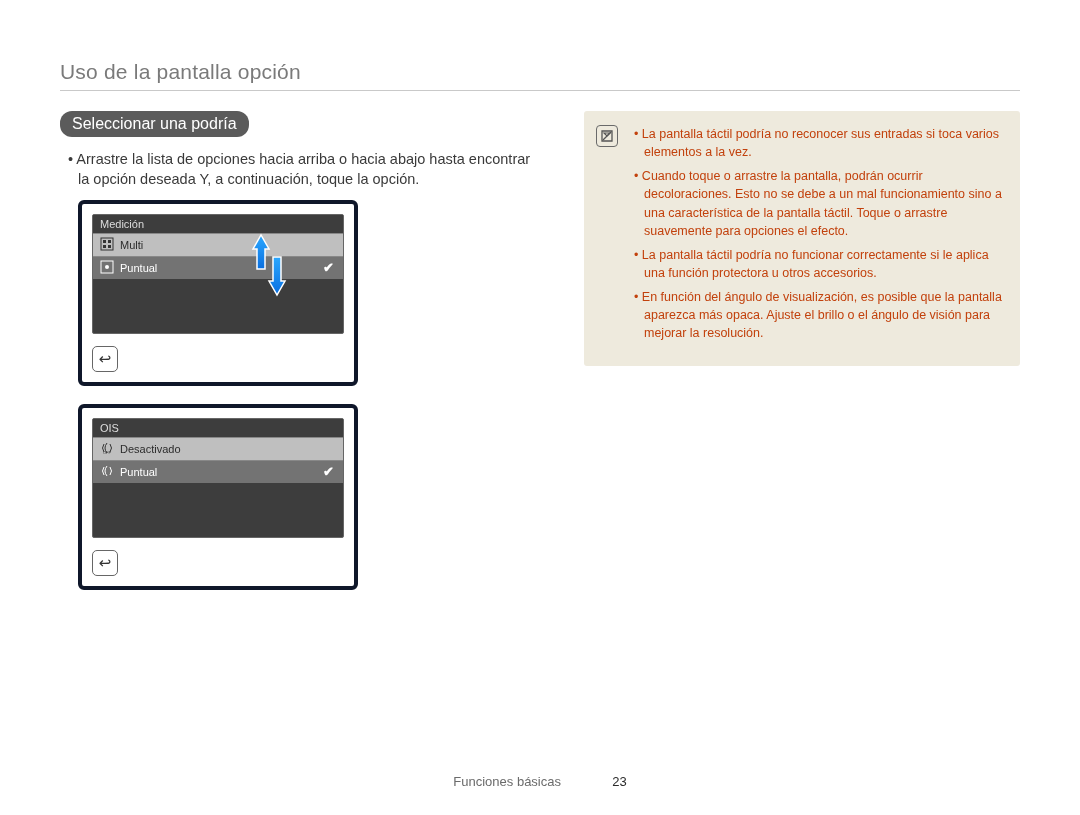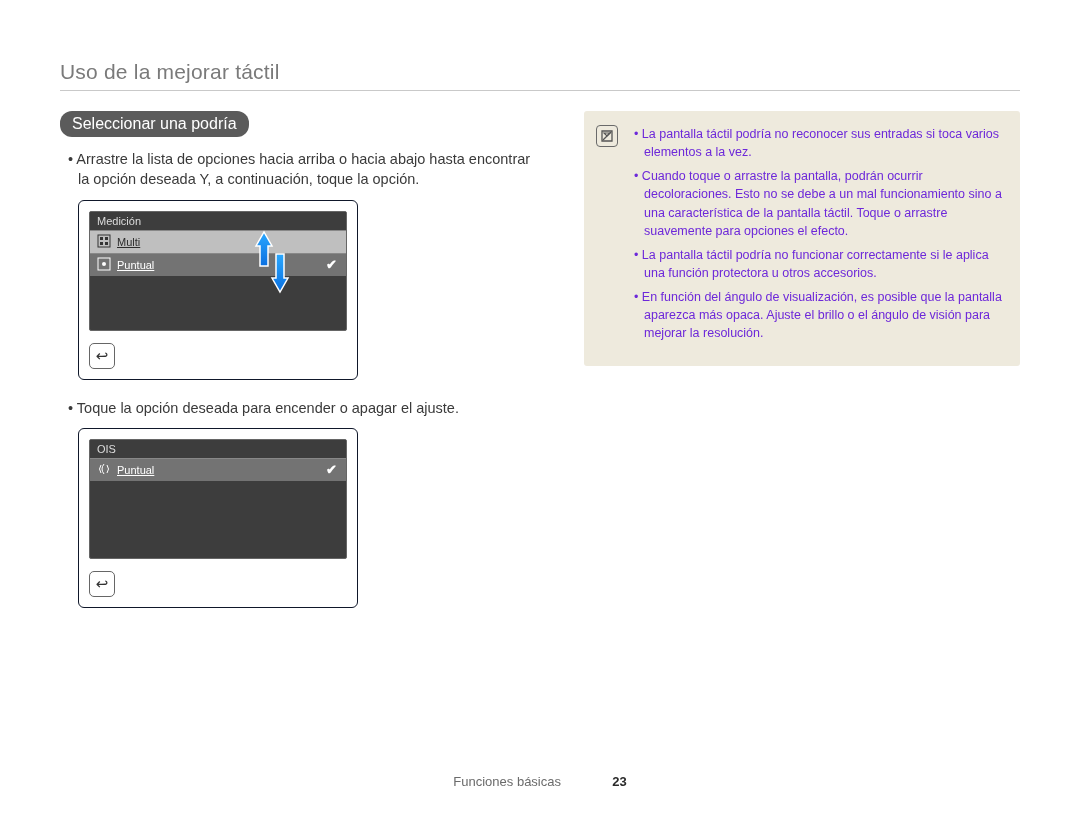--- a/index.html
+++ b/index.html
@@ -47,21 +47,21 @@
     font-size: 14.5px;
     line-height: 1.4;
     margin: 0 16px 10px 18px;
     text-indent: -10px;
     color: #3a3a3a;
   }
   .bullet::before { content: "•  "; }
 
   
   .screen-frame {
-    border: 1px solid #0f172a;
+    border: 4px solid #0f172a;
     border-radius: 6px;
     padding: 10px;
     width: 280px;
     margin: 4px 0 18px 18px;
     position: relative;
   }
   .screen {
     background: #3d3d3d;
     border: 1px solid #666;
     border-radius: 2px;
@@ -87,21 +87,21 @@
   }
   .menu-row.selected {
     background: #737373;
     color: #fff;
   }
   .menu-row .icon-slot {
     width: 14px;
     text-align: center;
     font-size: 10px;
   }
-  .menu-row .row-label { flex: 1; text-decoration: underline; }
+  .menu-row .row-label { flex: 1; }
   .check {
     font-weight: bold;
     color: #000;
     font-size: 13px;
     padding-right: 2px;
   }
   .menu-row.selected .check { color: #fff; }
 
   .info-btn {
     position: absolute;
@@ -145,21 +145,21 @@
   }
 
   
   .note-box {
     background: #eeeadd;
     border-radius: 3px;
     padding: 14px 18px 18px 50px;
     position: relative;
     font-size: 12.5px;
     line-height: 1.45;
-    color: #6d28d9;
+    color: #c2410c;
   }
   .note-icon {
     position: absolute;
     left: 12px;
     top: 14px;
     width: 22px;
     height: 22px;
     border: 1.5px solid #6a6a6a;
     border-radius: 4px;
     display: flex;
@@ -179,29 +179,29 @@
     position: absolute;
     bottom: 26px;
     left: 0;
     width: 100%;
     text-align: center;
     font-size: 13px;
     color: #6b6b6b;
   }
   .footer .pageno {
     color: #2b2b2b;
-    font-weight: 700;
+    font-weight: 400;
     margin-left: 44px;
   }
 </style>
 </head>
 <body>
 
 <div class="page">
-  <div class="page-title">Uso de la mejorar táctil</div>
+  <div class="page-title">Uso de la pantalla opción</div>
   <hr class="hr">
 
   <div class="cols">
     <div class="col-left">
 
       <div class="section-heading">Seleccionar una podría</div>
 
       <p class="bullet">Arrastre la lista de opciones hacia arriba o hacia abajo hasta encontrar la opción deseada Y, a continuación, toque la opción.</p>
 
       
@@ -254,31 +254,39 @@
 
             <path d="M24 28 L32 28 L32 52 L36 52 L28 66 L20 52 L24 52 Z" fill="url(#gDn)" stroke="#fff" stroke-width="1.5"></path>
           </svg>
         </div>
 
         <div class="back-btn">
           <span>↩</span>
         </div>
       </div>
 
-      <p class="bullet">Toque la opción deseada para encender o apagar el ajuste.</p>
 
       
       <div class="screen-frame">
         <div class="info-btn">
           <span>ⓘ</span>
         </div>
 
         <div class="screen">
           <div class="screen-title-bar">OIS</div>
 
+          <div class="menu-row">
+            <span class="icon-slot">
+              <svg viewBox="0 0 14 14">
+                  <path d="M4 3 Q1 7 4 11 M7 2 Q3 7 7 12 M10 3 Q13 7 10 11" fill="none" stroke="#333" stroke-width="1"></path>
+                  <text x="7" y="13" font-size="4" text-anchor="middle" fill="#333">OFF</text>
+                </svg>
+            </span>
+            <span class="row-label">Desactivado</span>
+          </div>
 
           <div class="menu-row selected">
             <span class="icon-slot">
               <svg viewBox="0 0 14 14">
                   <path d="M4 3 Q1 7 4 11 M7 2 Q3 7 7 12 M10 3 Q13 7 10 11" fill="none" stroke="#fff" stroke-width="1"></path>
                 </svg>
             </span>
             <span class="row-label">Puntual</span>
             <span class="check">✔</span>
           </div>

